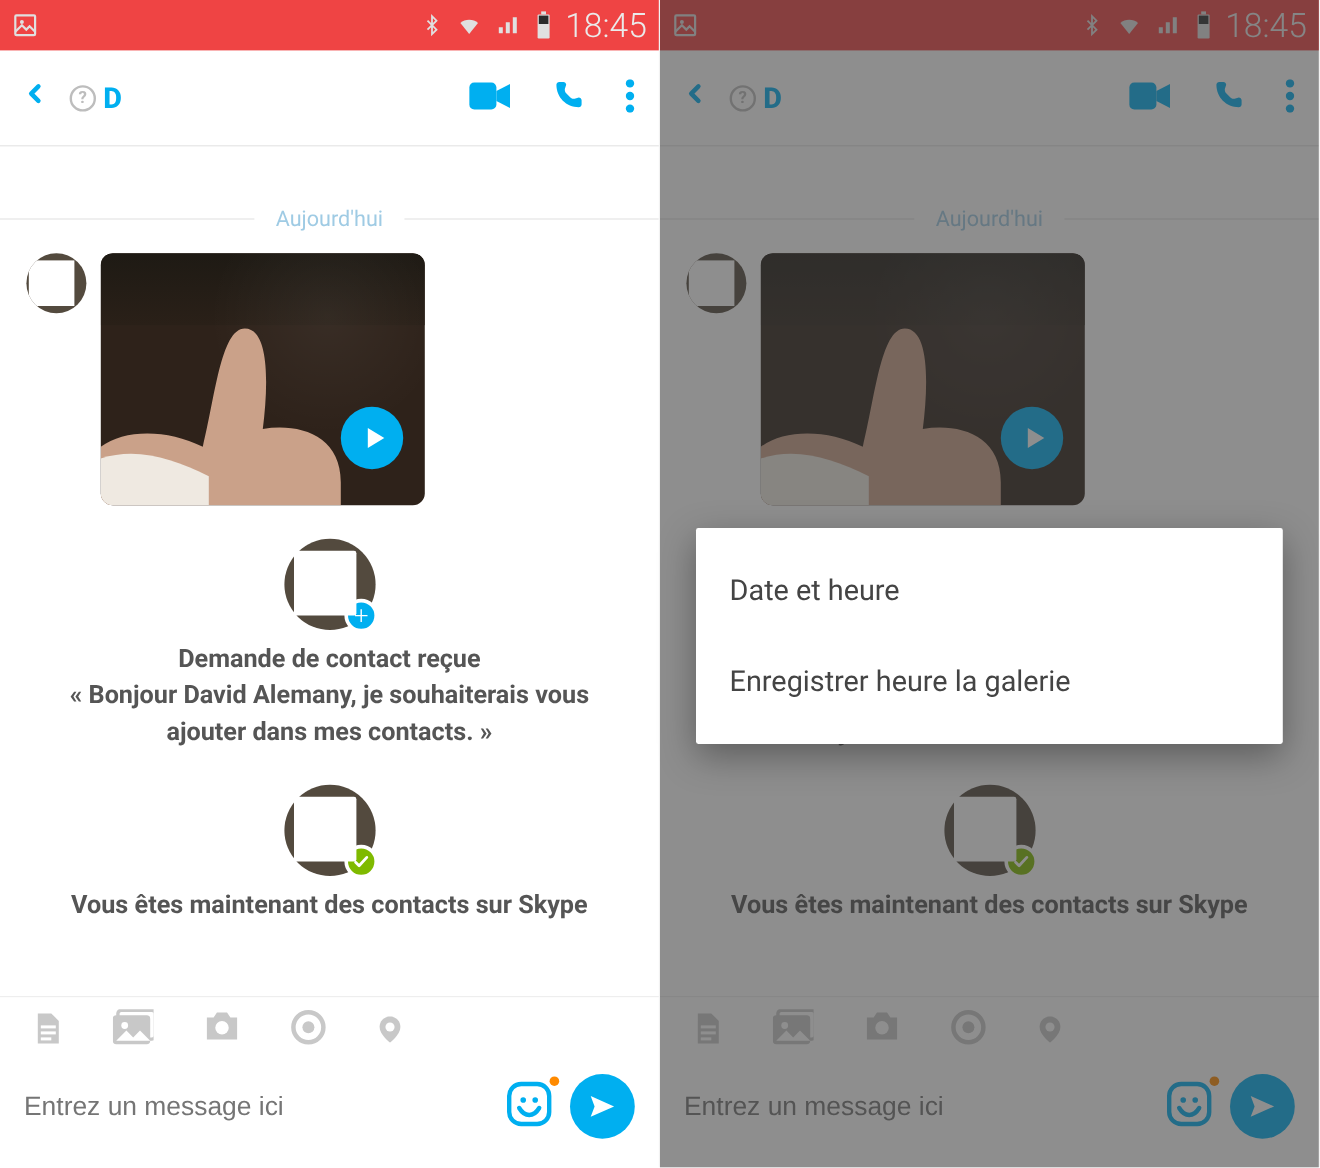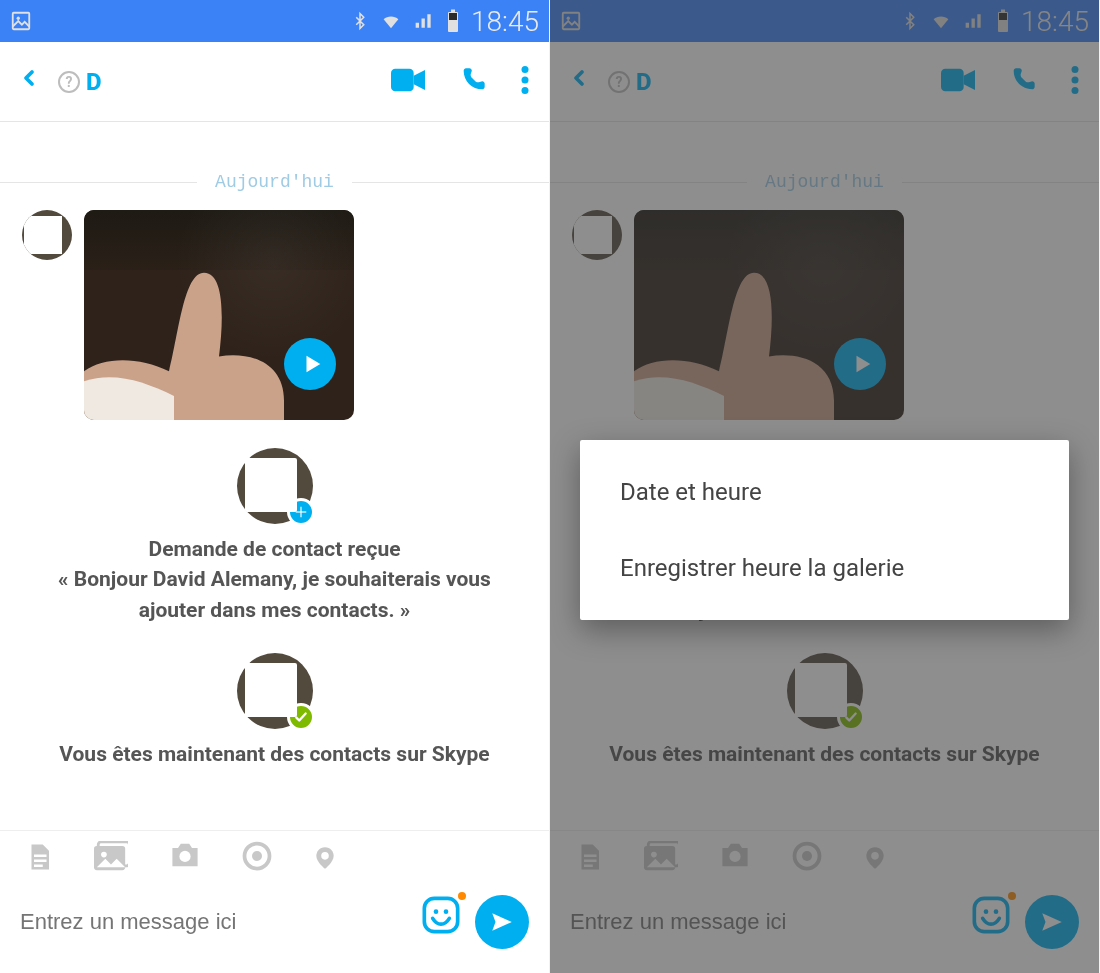--- a/index.html
+++ b/index.html
@@ -18,21 +18,21 @@
     display: flex;
     flex-direction: column;
     position: relative;
     background: #fff;
     border-right: 1px solid rgba(0,0,0,0.05);
   }
 
   
   .status-bar {
     height: 42px;
-    background: #3b82f6;
+    background: #ef4444;
     color: #eaeaea;
     display: flex;
     align-items: center;
     padding: 0 10px;
     justify-content: space-between;
     font-size: 28px;
     font-weight: 300;
   }
   .status-left { display: flex; align-items: center; gap: 8px; }
   .status-right { display: flex; align-items: center; gap: 10px; }
@@ -53,21 +53,21 @@
     border: 2px solid #bdbdbd; color:#bdbdbd;
     display:flex; align-items:center; justify-content:center;
     font-size:14px; font-weight:700;
   }
   .contact-letter { color:#00aff0; font-weight:800; font-size:24px; }
   .hdr-actions { display:flex; align-items:center; gap:34px; }
   .hdr-icon { color:#00aff0; }
 
   
   .chat-body { flex:1; overflow:hidden; position:relative; padding-bottom:8px; }
-  .day-sep { display:flex; align-items:center; justify-content:flex-start; margin:50px 0 18px;font-family:Liberation Mono, monospace; }
+  .day-sep { display:flex; align-items:center; justify-content:flex-start; margin:50px 0 18px; }
   .day-sep::before, .day-sep::after {
     content:""; height:1px; background:#e5e5e5; flex:1;
   }
   .day-label { color:#9fcbe4; font-size:18px; padding:0 18px; font-weight:400; }
 
   .msg-row { display:flex; align-items:flex-start; gap:12px; padding:0 22px; }
   .avatar-small {
     width:50px; height:50px; border-radius:50%;
     background:#534a3e; position:relative; overflow:hidden;
   }
@@ -115,21 +115,21 @@
   .sys-text{ color:#555; font-size:21px; line-height:1.45;font-weight:bold; }
 
   
   .attach-row{
     display:flex; gap:40px; padding:10px 24px 6px;
     border-top:1px solid #eee;
   }
   .attach-icon{ color:#c8c8c8; }
 
   .compose-row{
-    display:flex; padding:10px 20px 24px; gap:14px;
+    display:flex; align-items:center; padding:10px 20px 24px; gap:14px;
   }
   .compose-input{
     flex:1; border:none; outline:none; font-size:22px; color:#999;
     background:transparent;
   }
   .emoji-btn{ color:#00aff0; position:relative; }
   .emoji-dot{
     position:absolute; top:-3px; right:-5px; width:8px; height:8px;
     background:#ff8a00; border-radius:50%;
   }
@@ -144,21 +144,21 @@
     z-index:5;
   }
   .popup{
     position:absolute; z-index:10;
     left:30px; right:30px; top:440px;
     background:#fff; border-radius:2px;
     box-shadow:0 10px 30px rgba(0,0,0,0.35);
     padding:14px 0;
   }
   .popup-item{
-    padding:24px 28px; font-size:24px; color:#444;margin-left:12px;
+    padding:24px 28px; font-size:24px; color:#444;
   }
 </style>
 </head>
 <body>
 
 <div class="phone">
 
   <div class="status-bar">
     <div class="status-left">
       <span class="status-icon">

